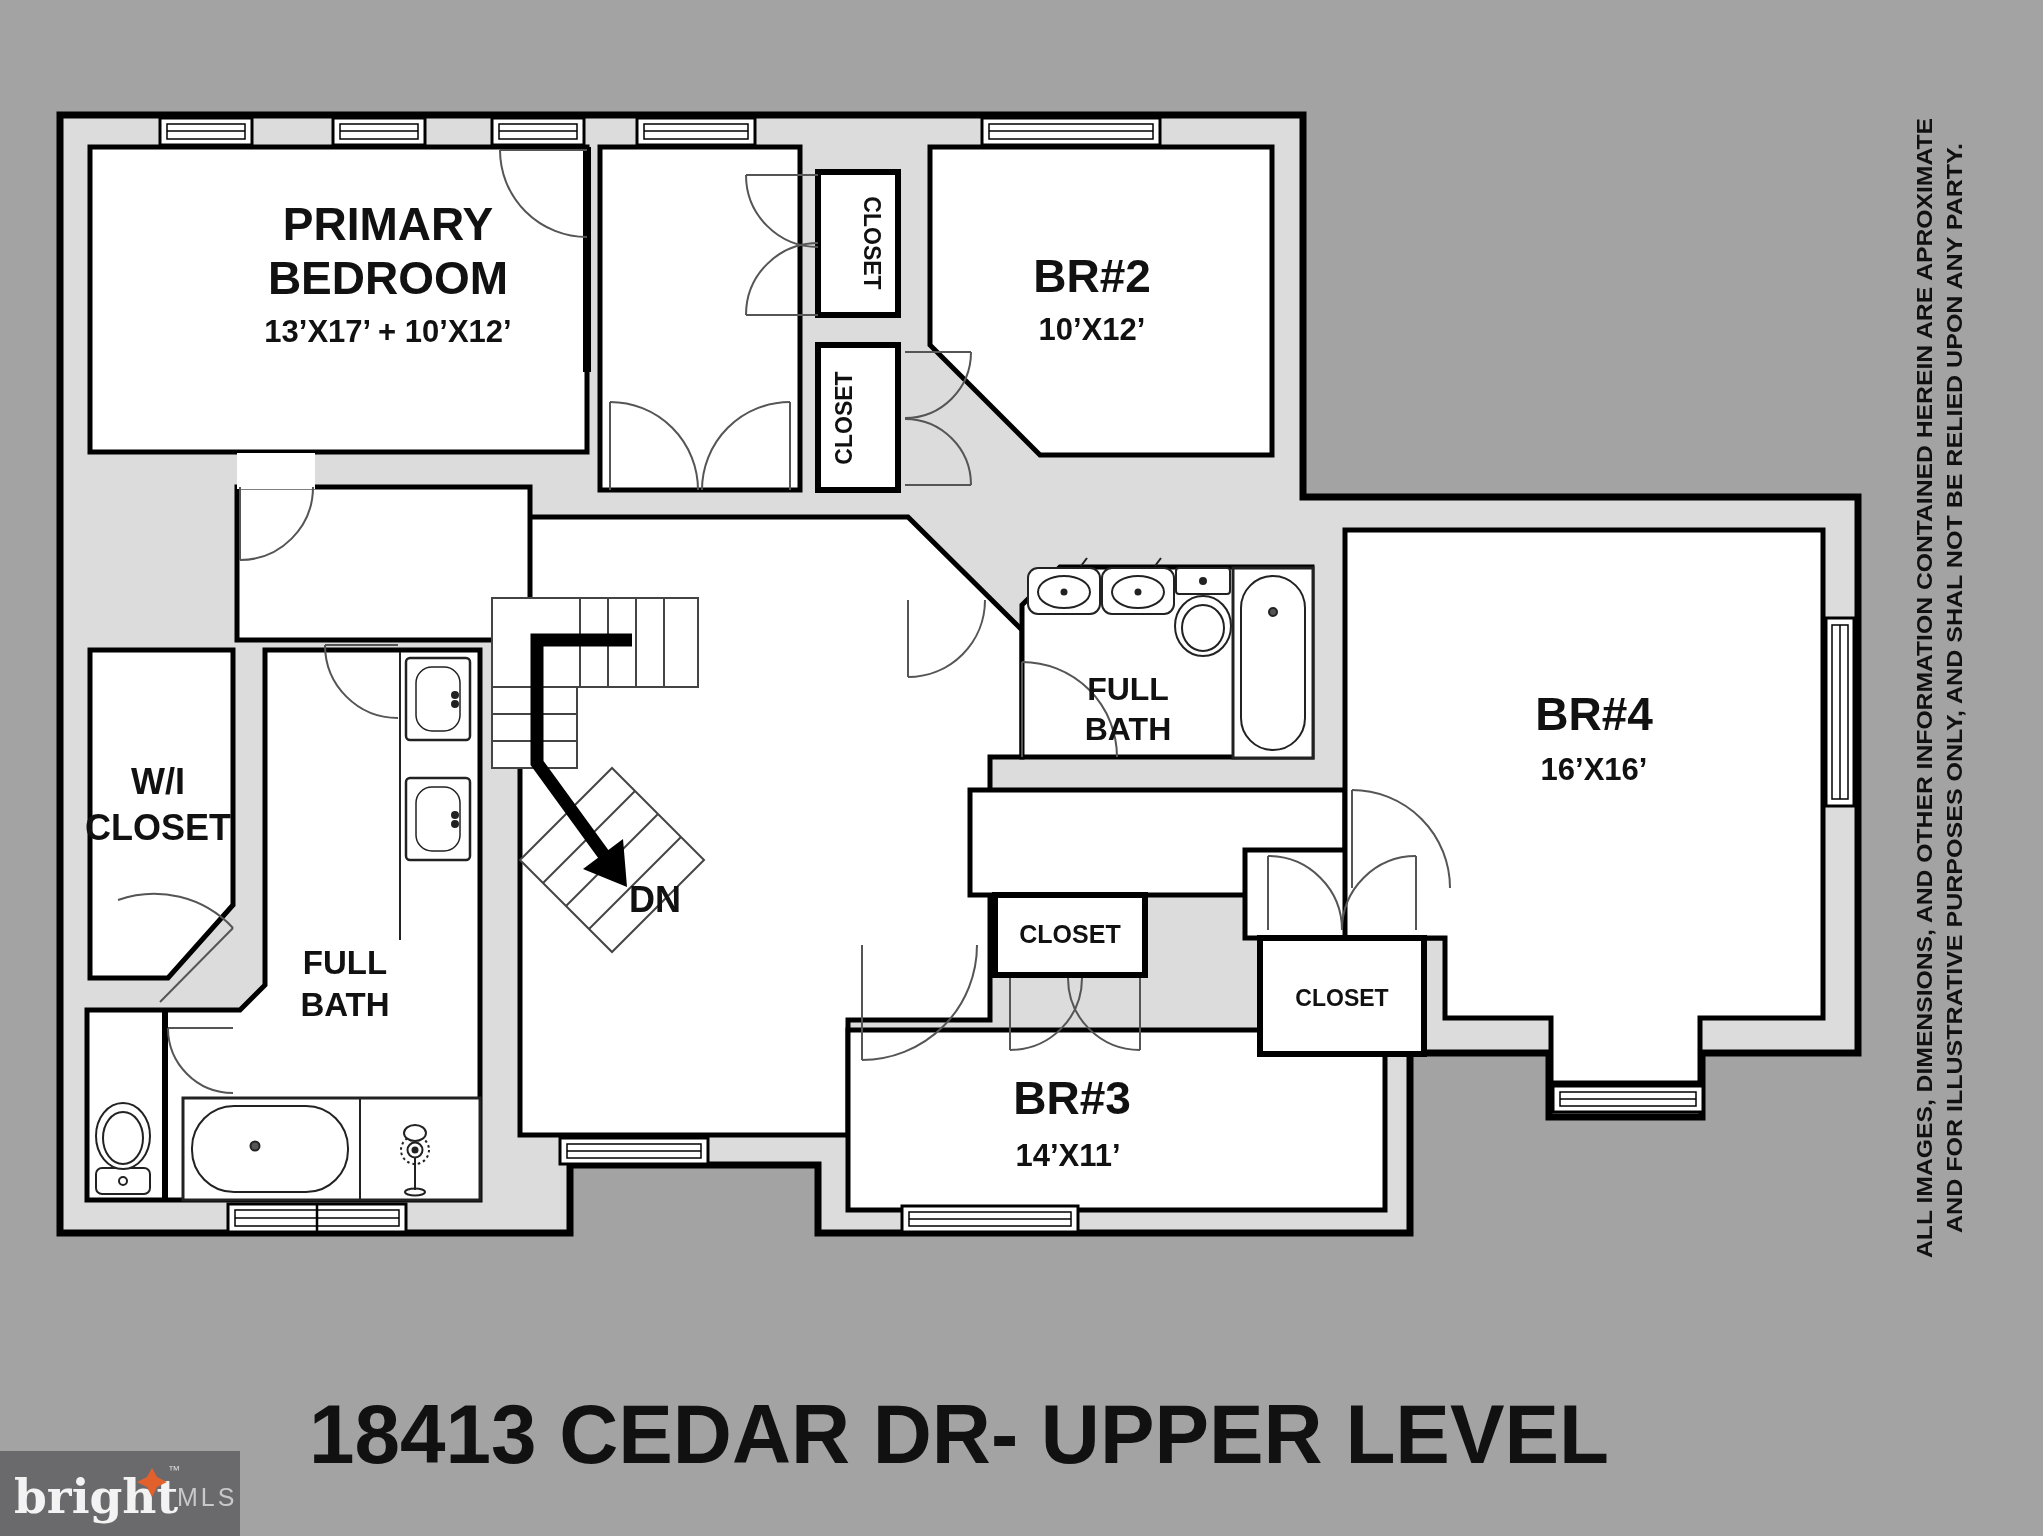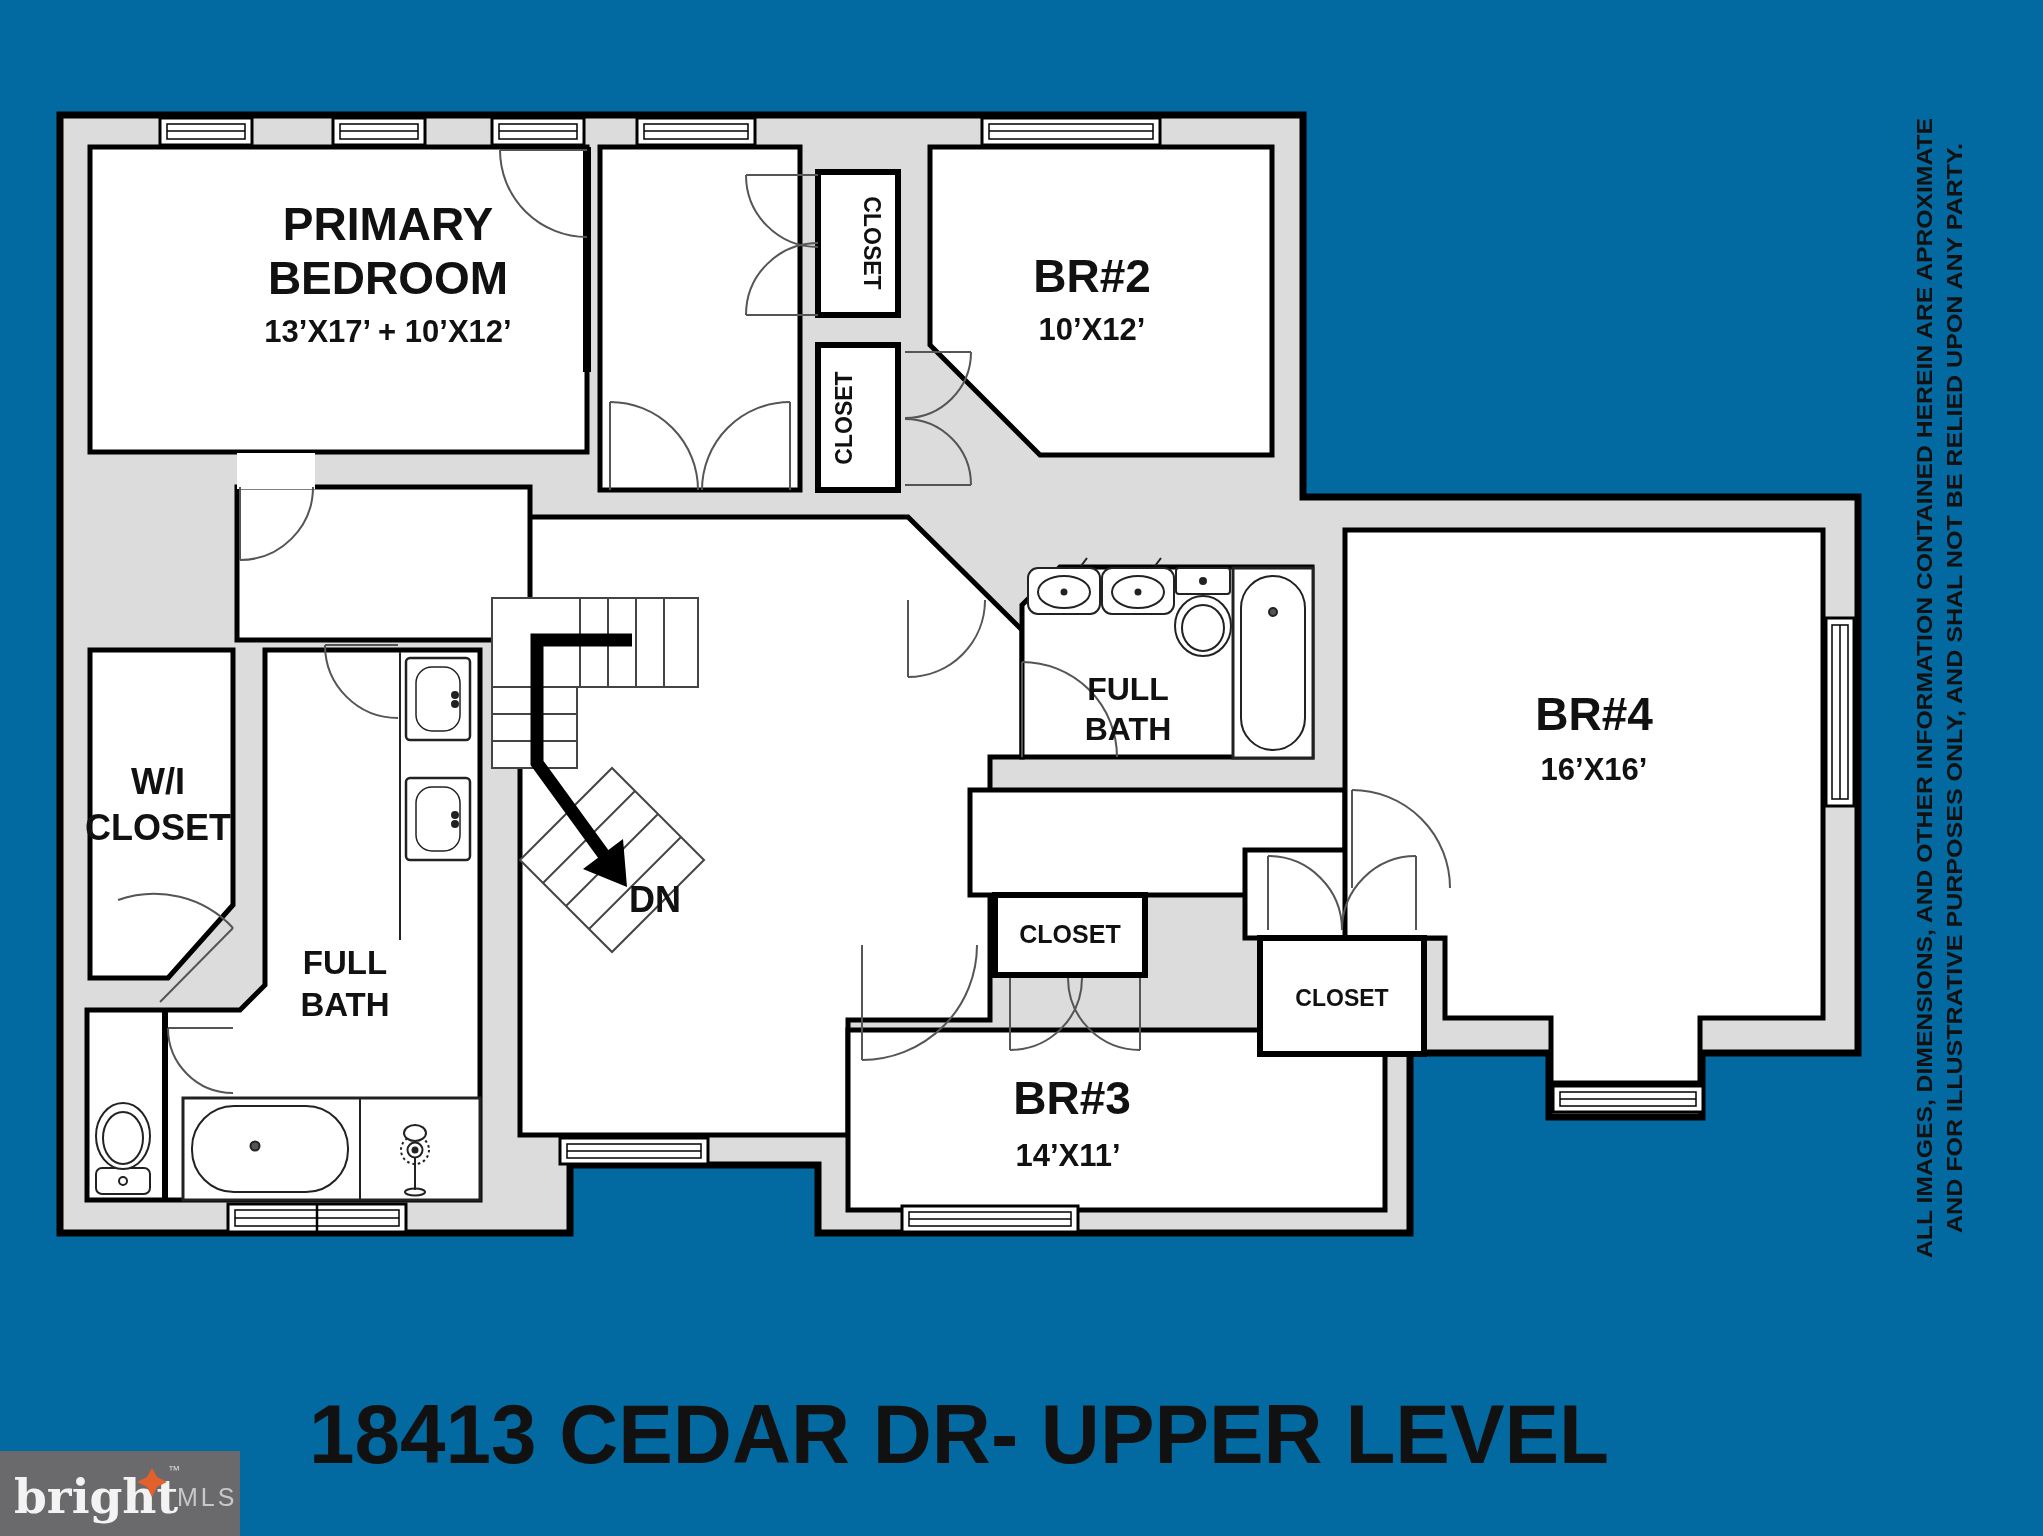--- a/index.html
+++ b/index.html
@@ -1,16 +1,16 @@
 <!DOCTYPE html>
 <html><head>
 <meta charset="utf-8">
 <style>
   html,body{margin:0;padding:0;background:#ffffff;}
-  .page{position:relative;width:2043px;height:1536px;background:#0369a1;overflow:hidden;
+  .page{position:relative;width:2043px;height:1536px;background:#a3a3a3;overflow:hidden;
         font-family:"Liberation Sans", sans-serif;}
   svg{display:block;}
   .room-label{font-family:"Liberation Sans", sans-serif;font-weight:bold;fill:#111;}
   .fixture{fill:none;stroke:#222;}
 </style>
 </head>
 <body>
 
 <div class="page">
 <svg width="2043" height="1536" viewBox="0 0 2043 1536">

